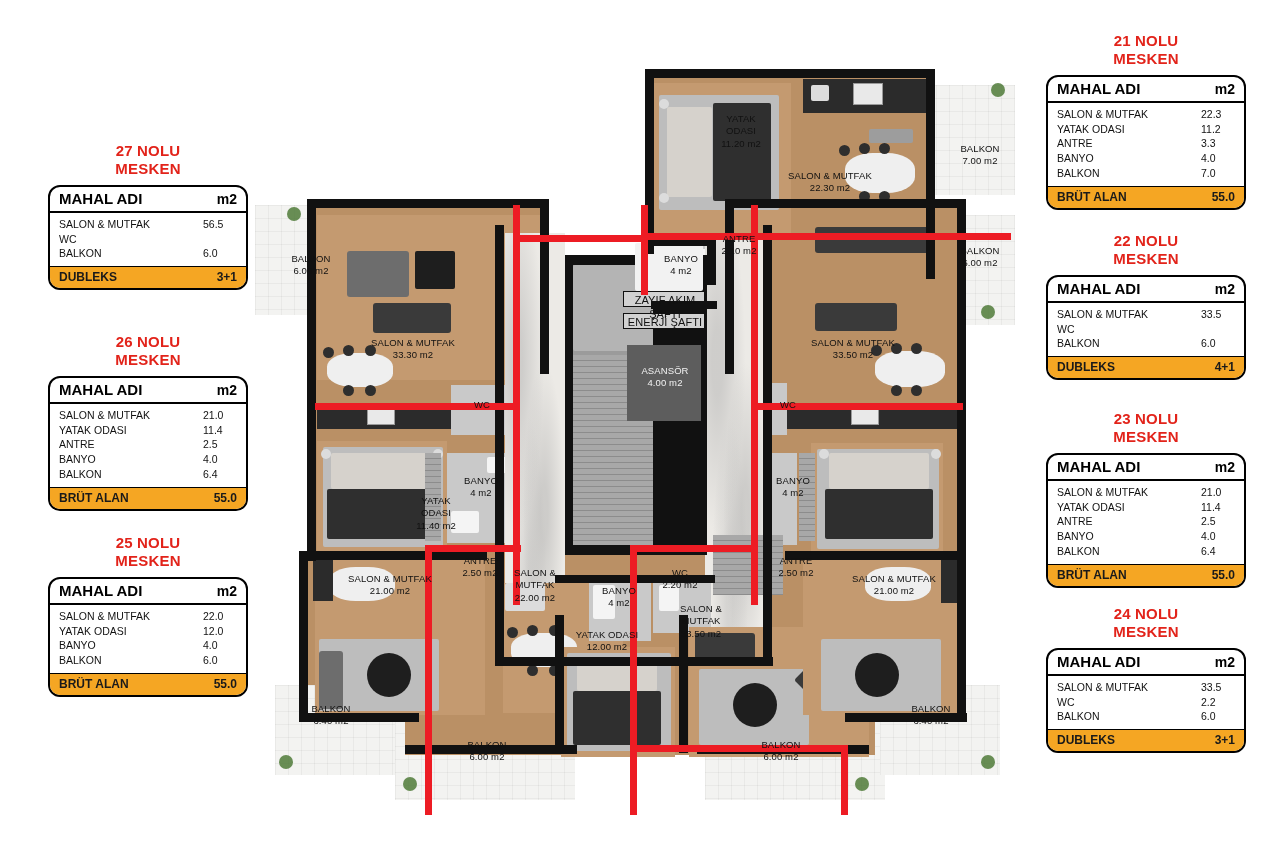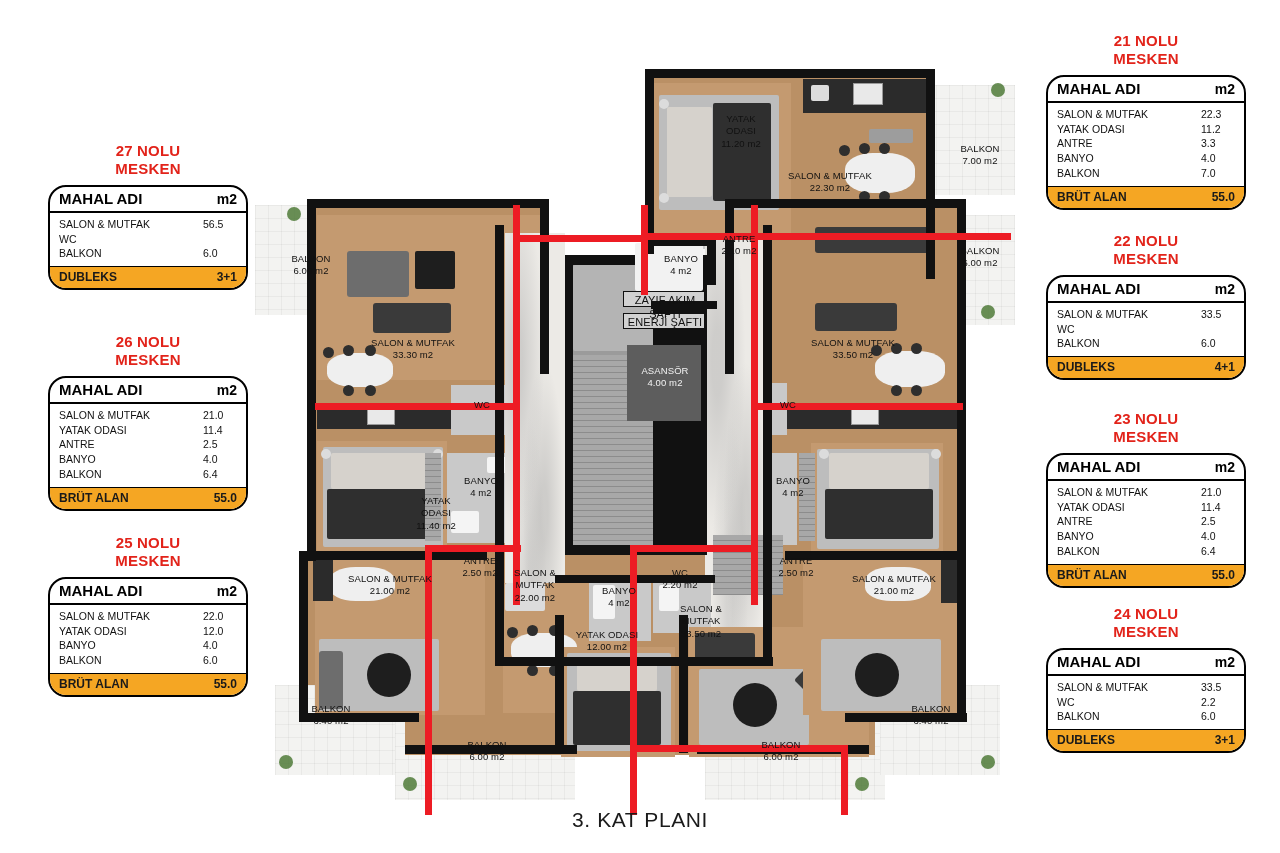--- a/index.html
+++ b/index.html
@@ -24,21 +24,21 @@
     font-weight: bold;
     font-size: 15px;
     text-align: center;
     line-height: 1.22;
     letter-spacing: .2px;
     margin-bottom: 6px;
     white-space: pre-line;
   }
   .unit-table {
     border: 2px solid #000;
-    border-radius: 18px;
+    border-radius: 12px;
     background: #fff;
     overflow: hidden;
   }
   .tbl-head {
     display: flex;
     justify-content: space-between;
     align-items: baseline;
     padding: 3px 9px 4px 9px;
     border-bottom: 2px solid #000;
     font-weight: bold;
@@ -661,15 +661,14 @@
     <div class="lbl" style="left:184px; top:684px; width:96px;">BALKON
 6.00 m2</div>
     <div class="lbl" style="left:478px; top:684px; width:96px;">BALKON
 6.00 m2</div>
     <div class="lbl" style="left:628px; top:648px; width:96px;">BALKON
 6.40 m2</div>
 
   </div>
 
 
-  <div id="plan-title">3. KAT PLANI</div>
 
 </div>
 
 </body></html>

